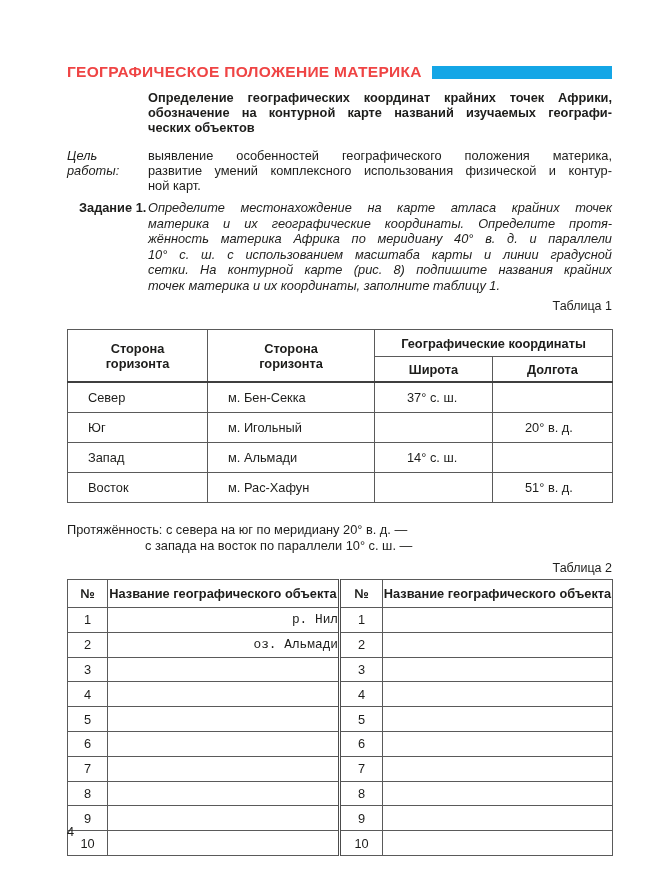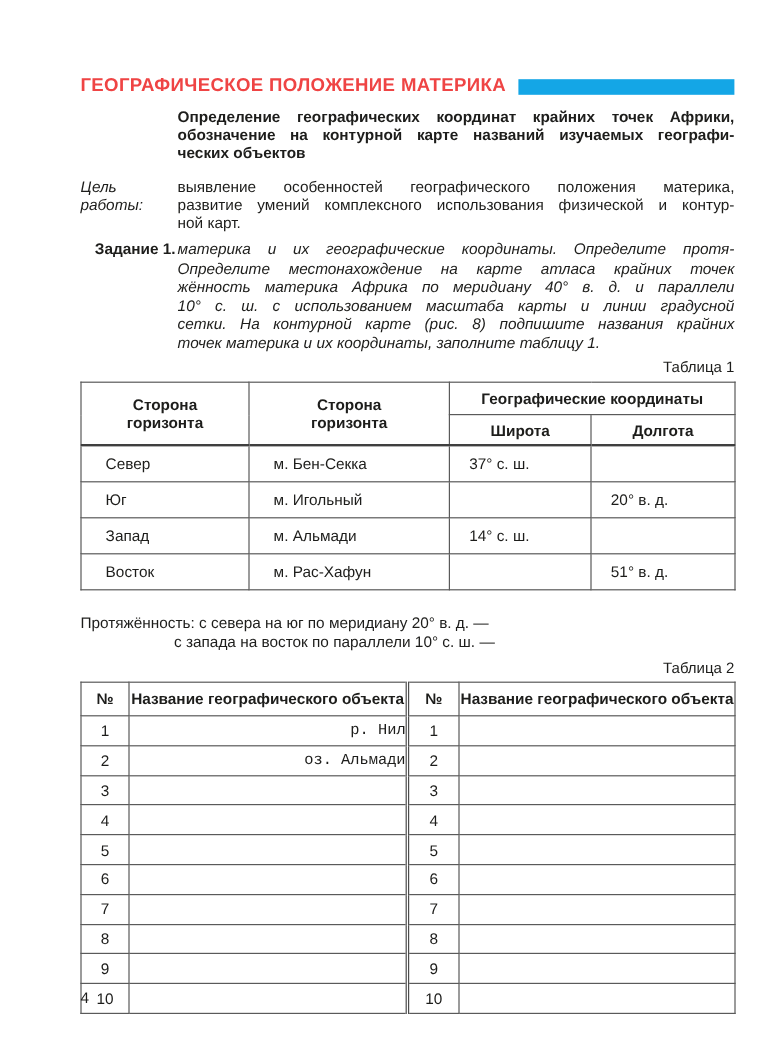--- a/index.html
+++ b/index.html
@@ -33,28 +33,28 @@
   .task-text { width:464px; font-style:italic; font-size:12.8px; line-height:15.5px; }
 
   .caption { text-align:right; font-size:12.5px; }
   .caption-1 { margin-top:6px; }
   .caption-2 { margin-top:8px; }
 
   table { border-collapse:collapse; table-layout:fixed; width:545px; }
   th, td { border:1px solid #5a5a5a; font-size:12.8px; vertical-align:middle; padding:0; }
   th { font-weight:bold; text-align:center; }
 
-  .t1 { margin-top:5px; }
+  .t1 { margin-top:16px; }
   .t1 .coords-th { height:26px;text-align:center; }
   .t1 .sub-th { height:24px; }
   .t1 .span-th { white-space:pre-line; line-height:15px; }
   .t1 thead tr:last-child th, .t1 thead th[rowspan] { border-bottom:2px solid #3f3f3f; }
   .t1 tbody td { height:29px; }
   .t1 td.c-side, .t1 td.c-point { padding-left:20px; text-align:left; }
-  .t1 td.c-lat, .t1 td.c-lon { padding-left:16px; text-align:left; }
+  .t1 td.c-lat, .t1 td.c-lon { padding-left:32px; text-align:left; }
 
   .extent { margin-top:19px; font-size:12.8px; line-height:15.5px; }
   .extent .l2 { padding-left:78px; }
 
   .t2 { margin-top:4px; }
   .t2 th { height:27px; }
   .t2 td { height:23.8px; }
   .t2 td.c-num { text-align:center; }
   .t2 td.c-name { padding-left:14px; text-align:right;font-family:Liberation Mono, monospace; }
   .t2 th:nth-child(3), .t2 td:nth-child(3) { border-left:3px double #4c4c4c; }
@@ -83,22 +83,22 @@
       <div class="goal-text jlines">
           <div class="ln">выявление особенностей географического положения материка,</div>
           <div class="ln">развитие умений комплексного использования физической и контур-</div>
           <div class="ln last">ной карт.</div>
         </div>
     </div>
 
     <div class="labelled-row task-row">
       <div class="task-label">Задание 1.</div>
       <div class="task-text jlines">
+          <div class="ln">Определите местонахождение на карте атласа крайних точек</div>
           <div class="ln">материка и их географические координаты. Определите протя-</div>
-          <div class="ln">Определите местонахождение на карте атласа крайних точек</div>
           <div class="ln">жённость материка Африка по меридиану 40° в. д. и параллели</div>
           <div class="ln">10° с. ш. с использованием масштаба карты и линии градусной</div>
           <div class="ln">сетки. На контурной карте (рис. 8) подпишите названия крайних</div>
           <div class="ln last">точек материка и их координаты, заполните таблицу 1.</div>
         </div>
     </div>
 
     <div class="caption caption-1">Таблица 1</div>
 
     <table class="t1">

